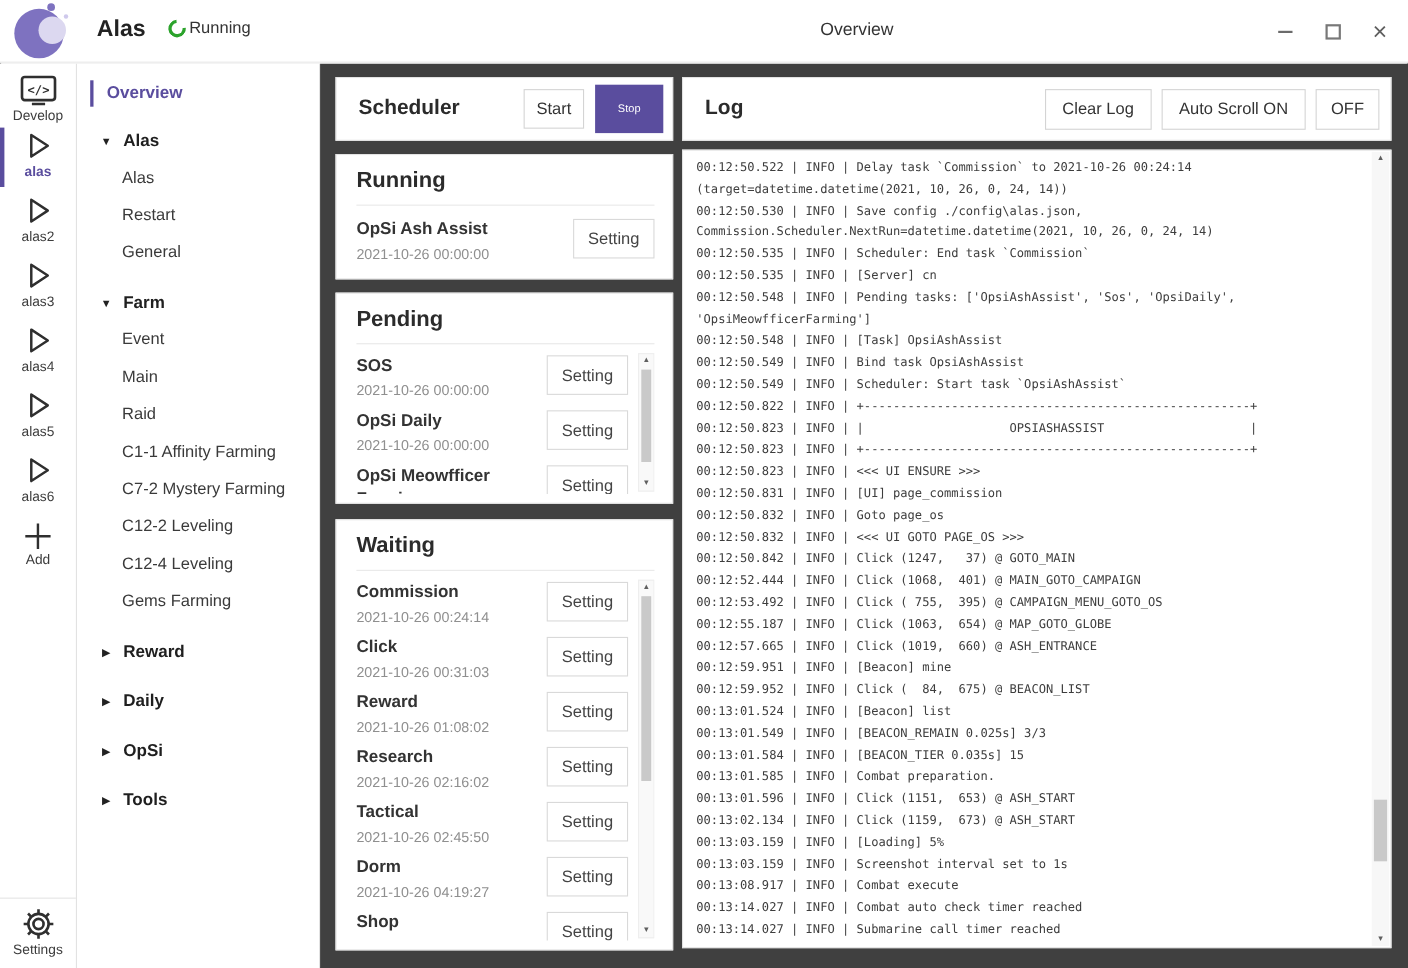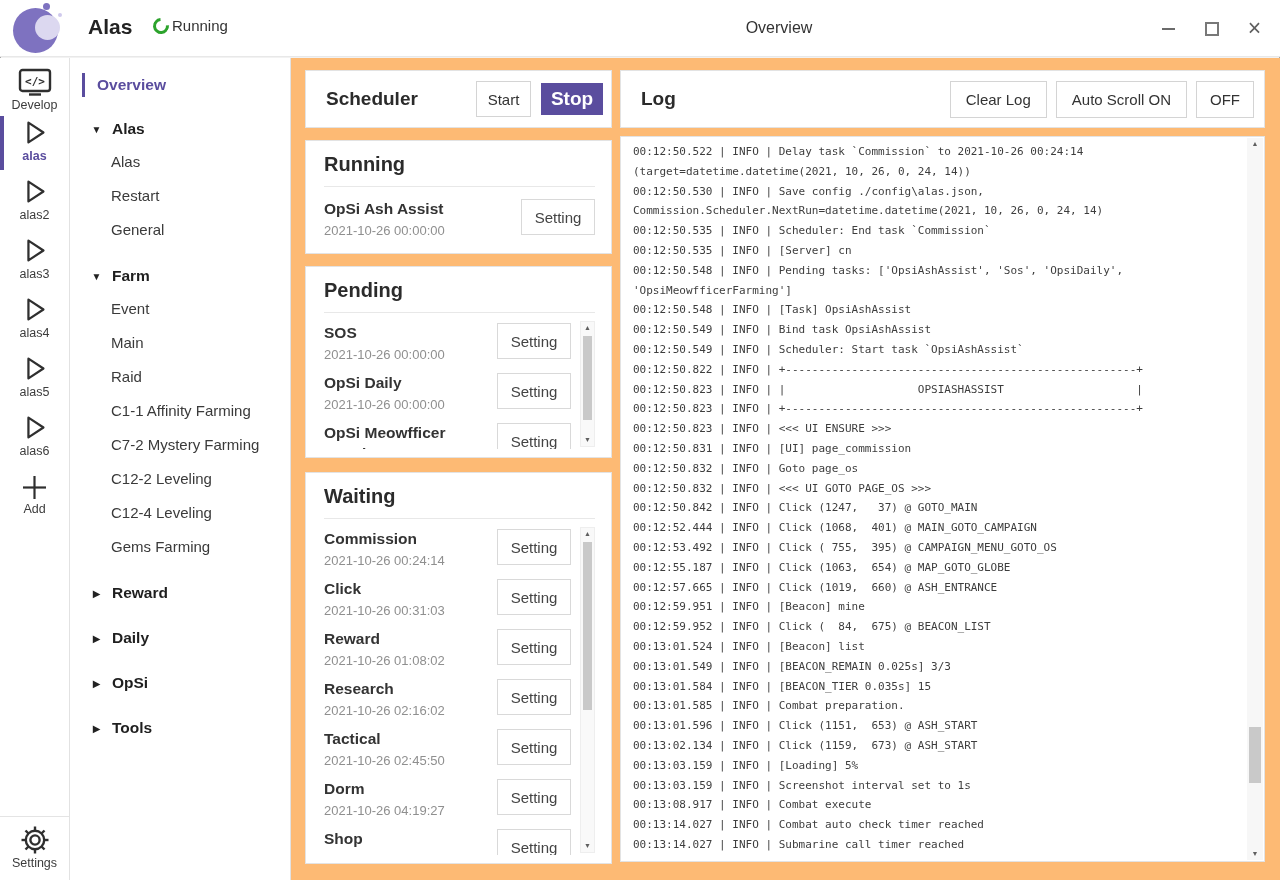--- a/index.html
+++ b/index.html
@@ -51,30 +51,30 @@
   .menu { position:absolute; top:58px; left:70px; width:221px; bottom:0; background:#fff; border-right:1px solid #e2e2e2; padding-top:12px; overflow:hidden; }
   .menu-overview { position:relative; height:30px; line-height:30px; padding-left:27px; font-size:15.5px; font-weight:700; color:var(--accent); }
   .menu-overview::before { content:""; position:absolute; left:12px; top:3px; width:3px; height:24px; background:var(--accent); }
   .menu-group { margin-top:13px; }
   .menu-group-header { display:flex; align-items:center; height:32px; padding-left:20px; gap:9px; }
   .menu-group-arrow { font-size:10px; color:#222; width:13px; text-align:center; }
   .menu-group-label { font-size:15.5px; font-weight:700; color:#1f1f1f; }
   .menu-item { height:34px; line-height:34px; padding-left:41px; font-size:15px; color:#3a3a3a; white-space:nowrap; }
 
   
-  .content { position:absolute; top:58px; left:291px; right:0; bottom:0; background:#fdba74; }
+  .content { position:absolute; top:58px; left:291px; right:0; bottom:0; background:#404040; }
   .col-left  { position:absolute; left:14px; top:12px; width:307px; }
   .col-right { position:absolute; left:329px; right:15px; top:12px; bottom:18px; }
   .card { background:#fff; border:1px solid #e3e3e3; }
 
   .scheduler-card { height:58px; display:flex; align-items:center; padding:0 8px 0 20px; }
   .card-title { font-size:19px; font-weight:700; color:#2b2b2b; flex:1; }
   .btn { font-family:inherit; background:#fff; border:1px solid #d4d4d4; color:#333; font-size:15px; cursor:default; }
   .btn-start { width:55px; height:36px; margin-right:10px; }
-  .btn-stop  { width:62px; height:32px; background:var(--accent); border:none; color:#fff; font-size:19px;font-weight:bold; }
+  .btn-stop  { width:62px; height:44px; background:var(--accent); border:none; color:#fff; font-size:10px; }
 
   .section-card { margin-top:12px; padding:12px 16px 8px 18px; }
   .section-title { font-size:20px; font-weight:700; color:#2b2b2b; padding-bottom:10px; border-bottom:1px solid #e8e8e8; }
   .task-item { display:flex; height:50px; }
   .task-info { flex:1; min-width:0; padding-top:3px; }
   .task-name { font-size:15.5px; font-weight:700; color:#333; line-height:21px; max-width:162px; }
   .task-time { font-size:13px; color:#8f8f8f; margin-top:4px; white-space:nowrap; }
   .btn-setting { width:74px; height:36px; font-size:15px; color:#444; border:1px solid #d9d9d9; margin-top:4px; }
   .running-list { margin-top:8px; }
   .task-list { position:relative; margin-top:6px; overflow:hidden; padding-right:24px; }

